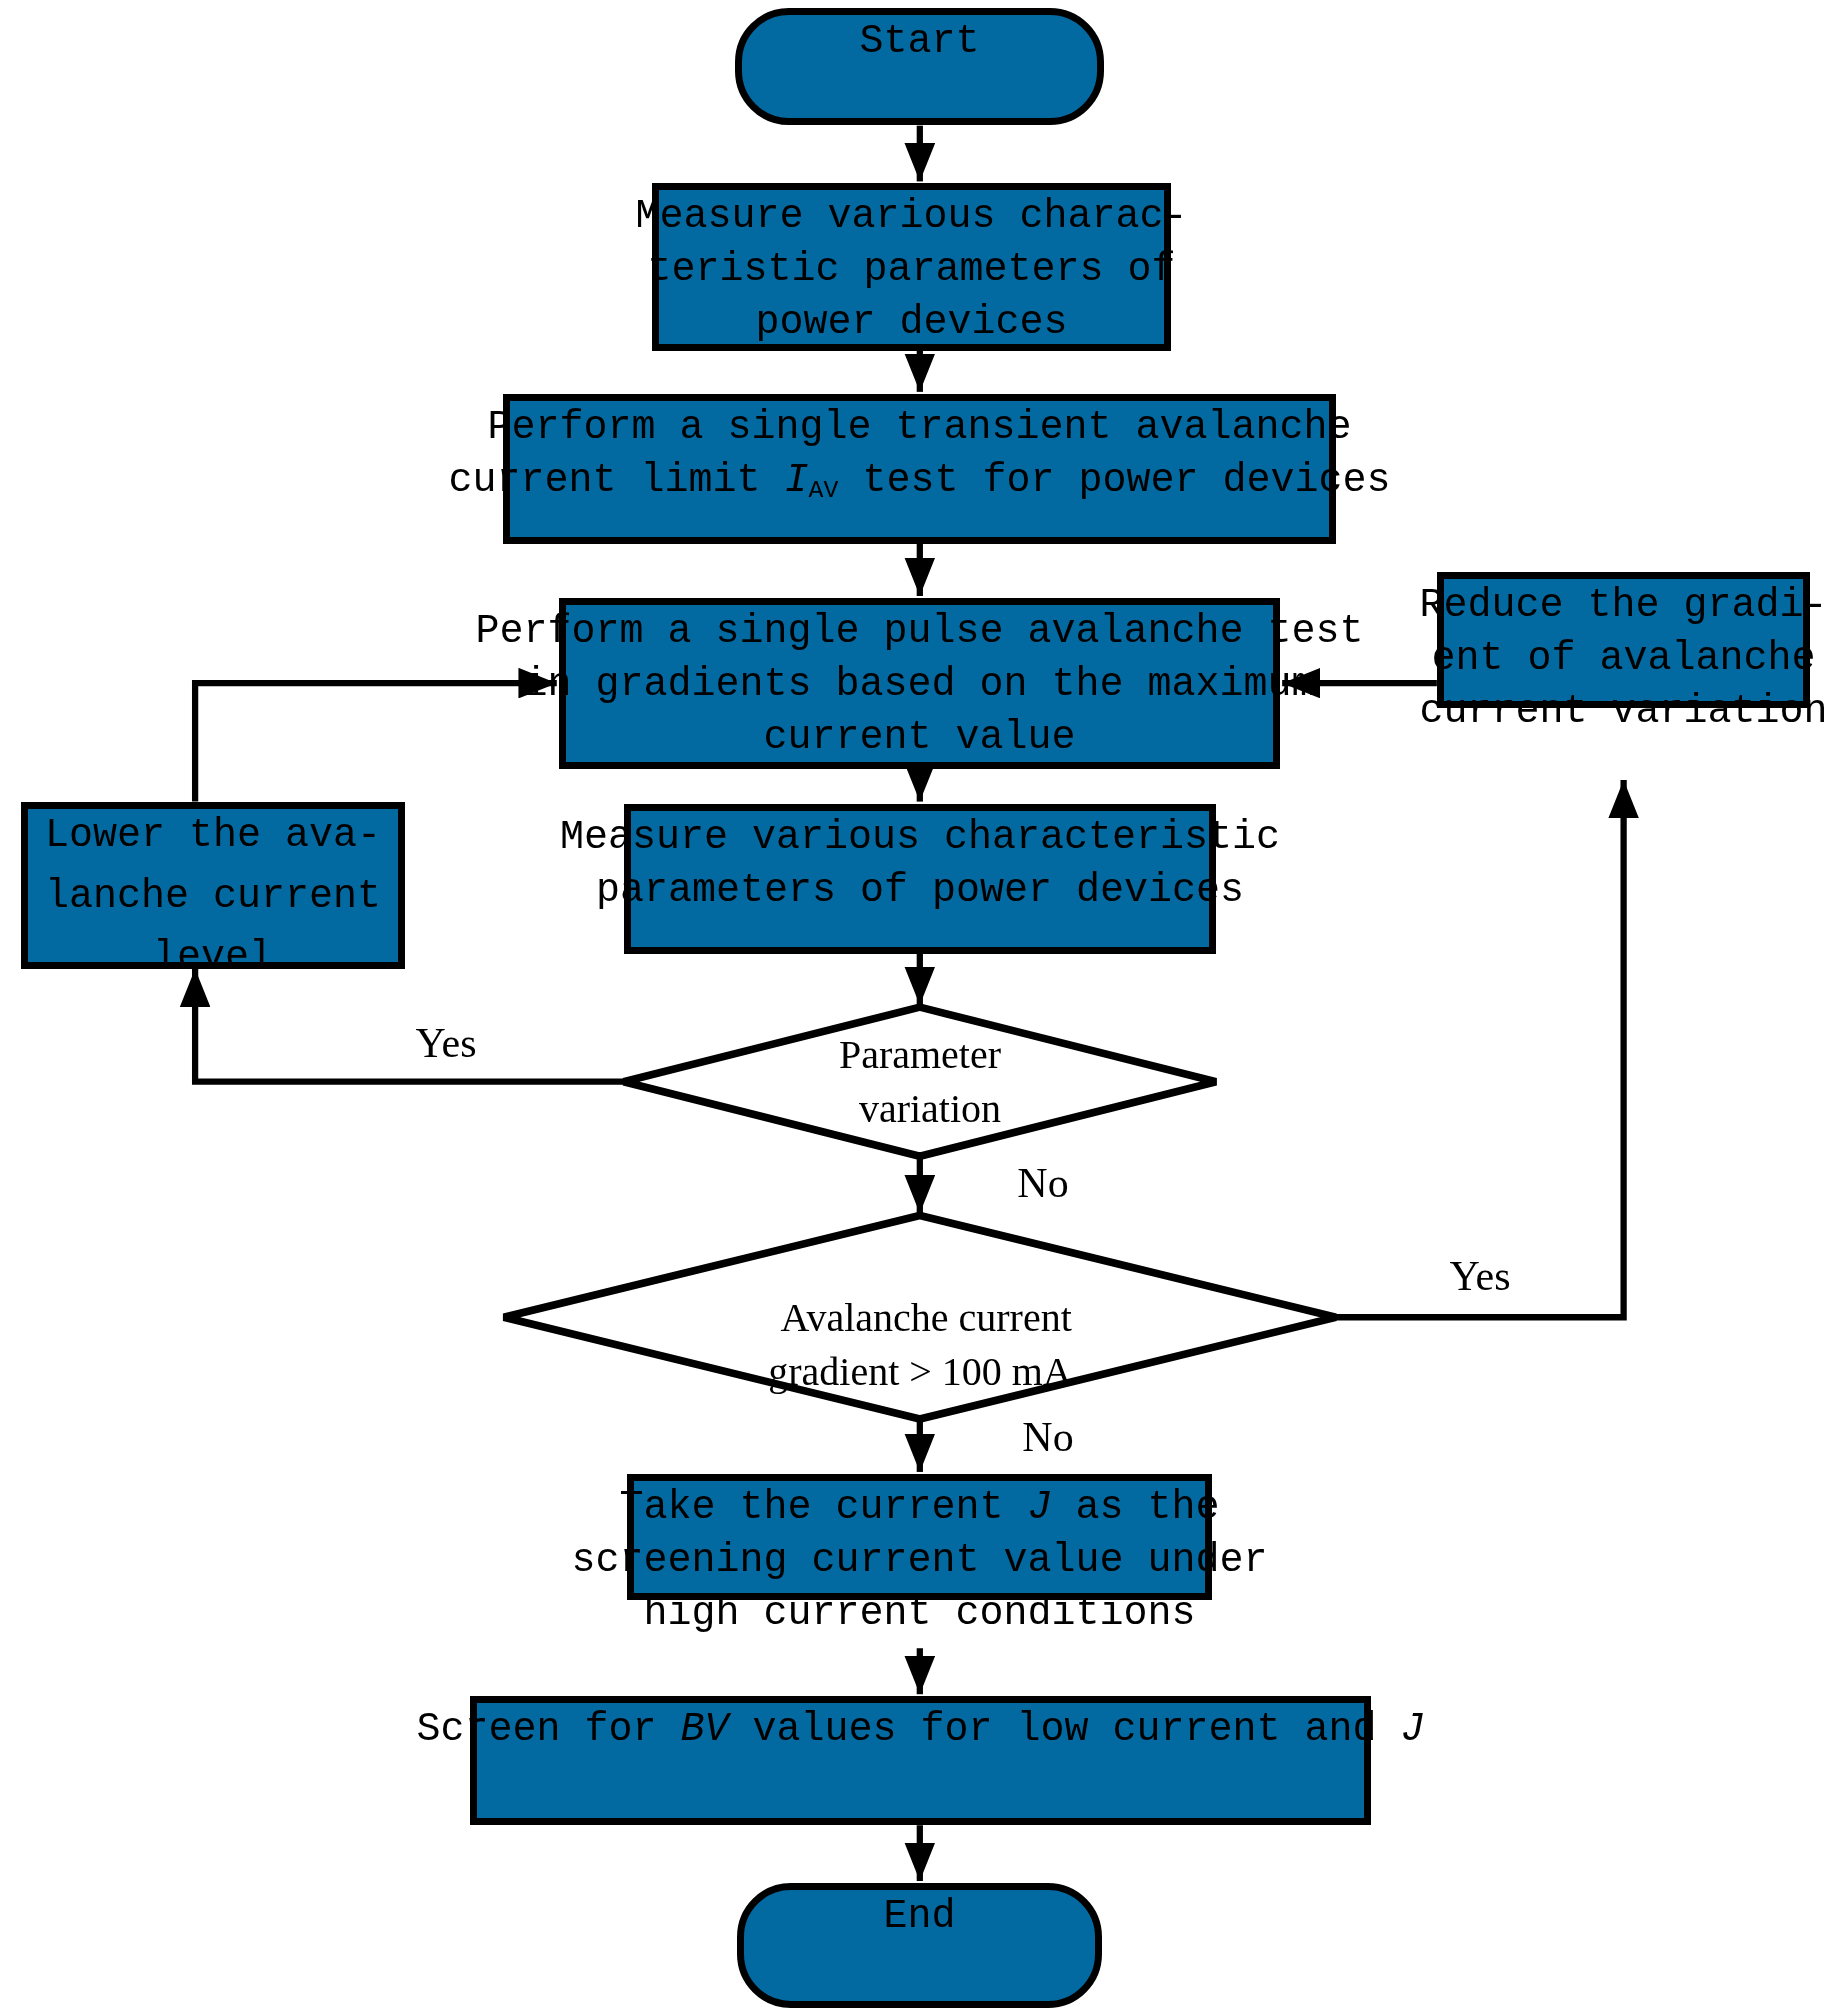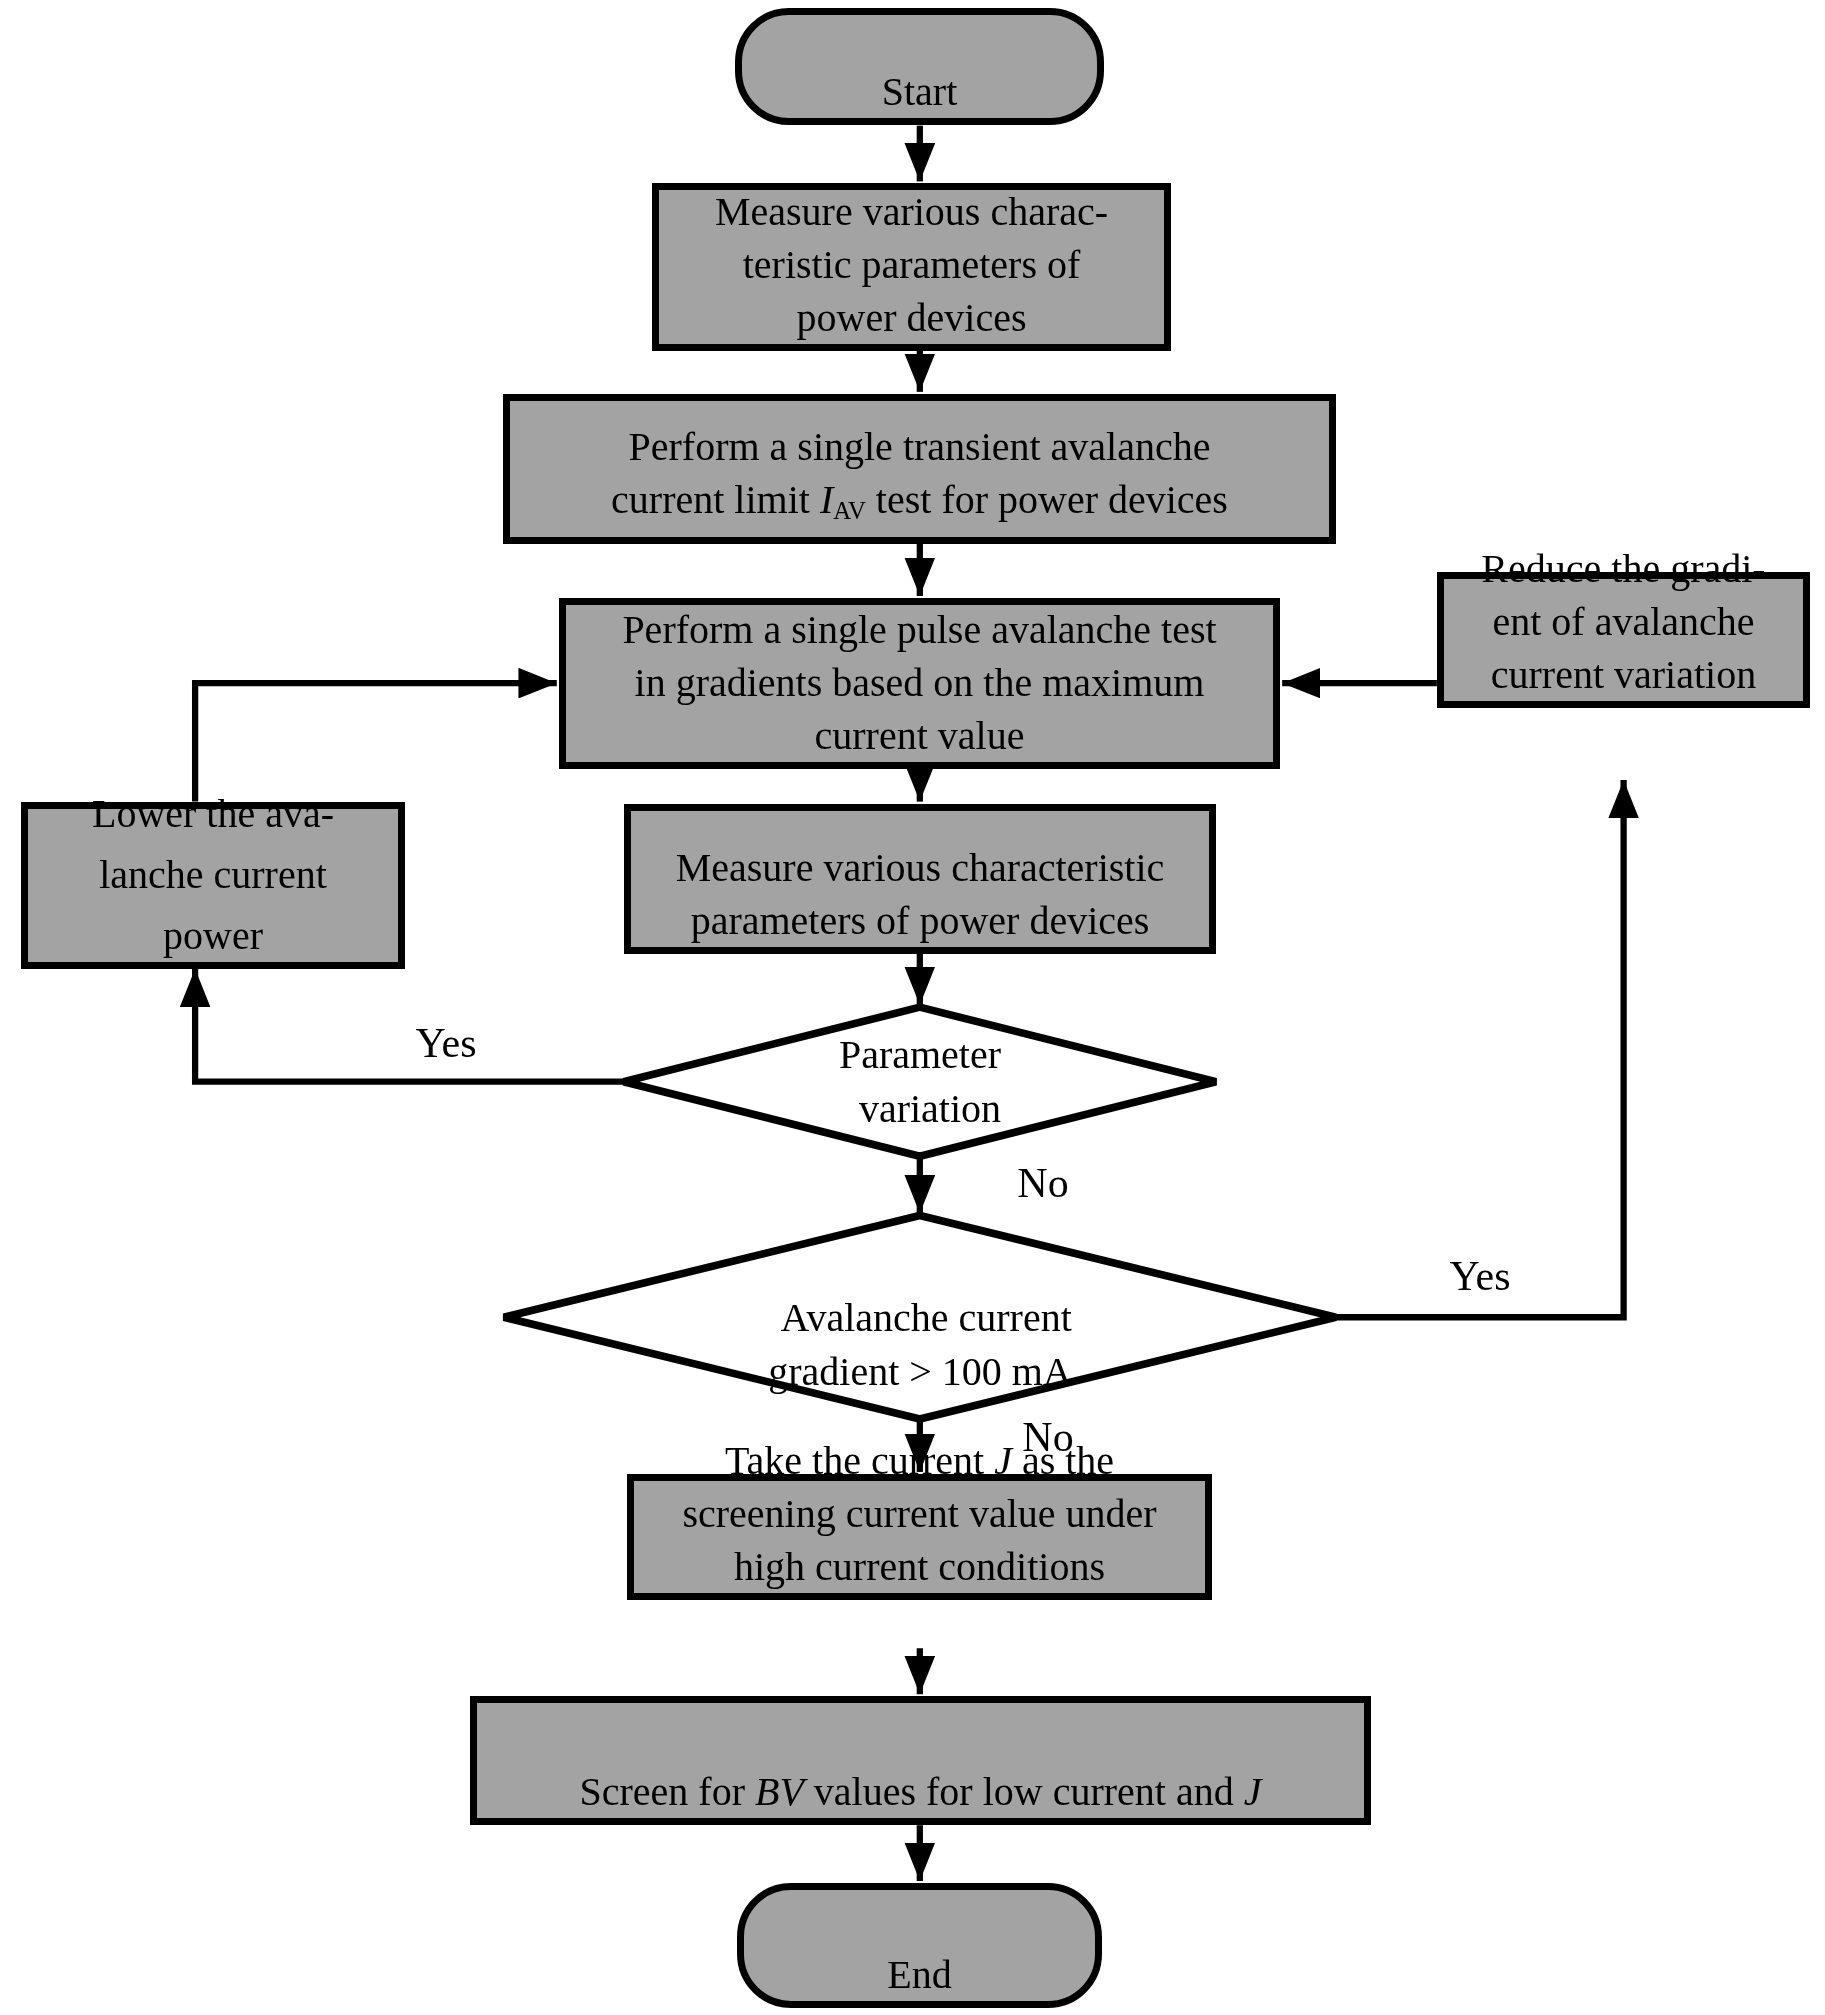--- a/index.html
+++ b/index.html
@@ -8,29 +8,30 @@
     width: 1825px;
     height: 2015px;
     background: #ffffff;
     font-family: "Liberation Serif", "DejaVu Serif", serif;
     color: #000000;
   }
   #wires { position: absolute; left: 0; top: 0; width: 1825px; height: 2015px; }
   .node {
     position: absolute;
     box-sizing: border-box;
-    background: #a3a3a3;
+    background: #0369a1;
     border: 7px solid #000000;
     display: flex;
     flex-direction: column;
     align-items: center;
-    justify-content: flex-end;
+    justify-content: flex-start;
     text-align: center;
     font-size: 40px;
     line-height: 53px;
+    font-family: Liberation Mono, monospace;
   }
   .terminal { border-radius: 54px; font-size: 40px; }
   .dtext {
     position: absolute;
     transform: translate(-50%, -50%);
     text-align: right;
     font-size: 40px;
     line-height: 54px;
     white-space: nowrap;
   }
@@ -108,21 +109,21 @@
     </div>
 
   <div class="node" style="left:624px; top:804px; width:592px; height:150px;">
       <div class="tline">Measure various characteristic</div>
       <div class="tline">parameters of power devices</div>
     </div>
 
   <div class="node" style="left:21px; top:802px; width:384px; height:167px;gap:8px;">
       <div class="tline">Lower the ava-</div>
       <div class="tline">lanche current</div>
-      <div class="tline">power</div>
+      <div class="tline">level</div>
     </div>
 
   <div class="node" style="left:627px; top:1474px; width:585px; height:126px;">
       <div class="tline">Take the current <span class="seg-i">J</span> as the</div>
       <div class="tline">screening current value under</div>
       <div class="tline">high current conditions</div>
     </div>
 
   <div class="node" style="left:470px; top:1696px; width:901px; height:129px;">
       <div class="tline">Screen for <span class="seg-i">BV</span> values for low current and <span class="seg-i">J</span></div>

